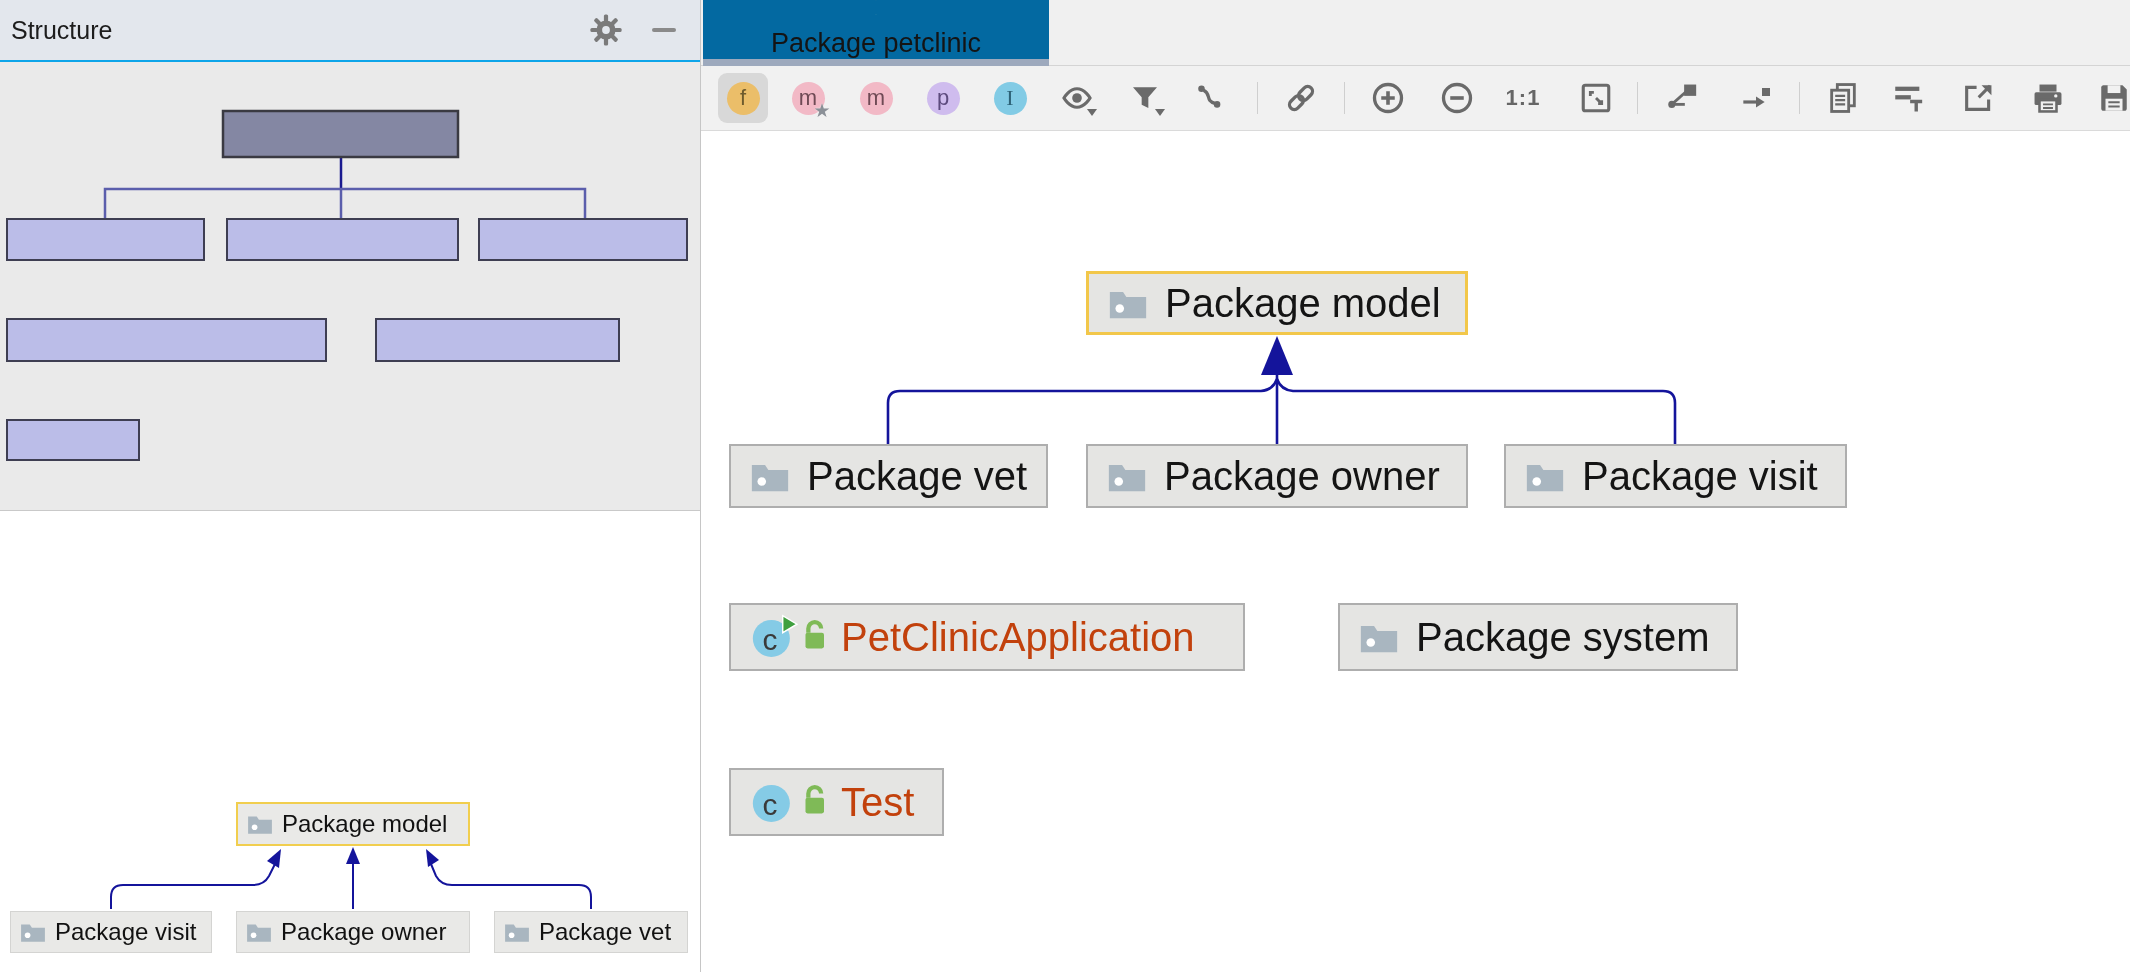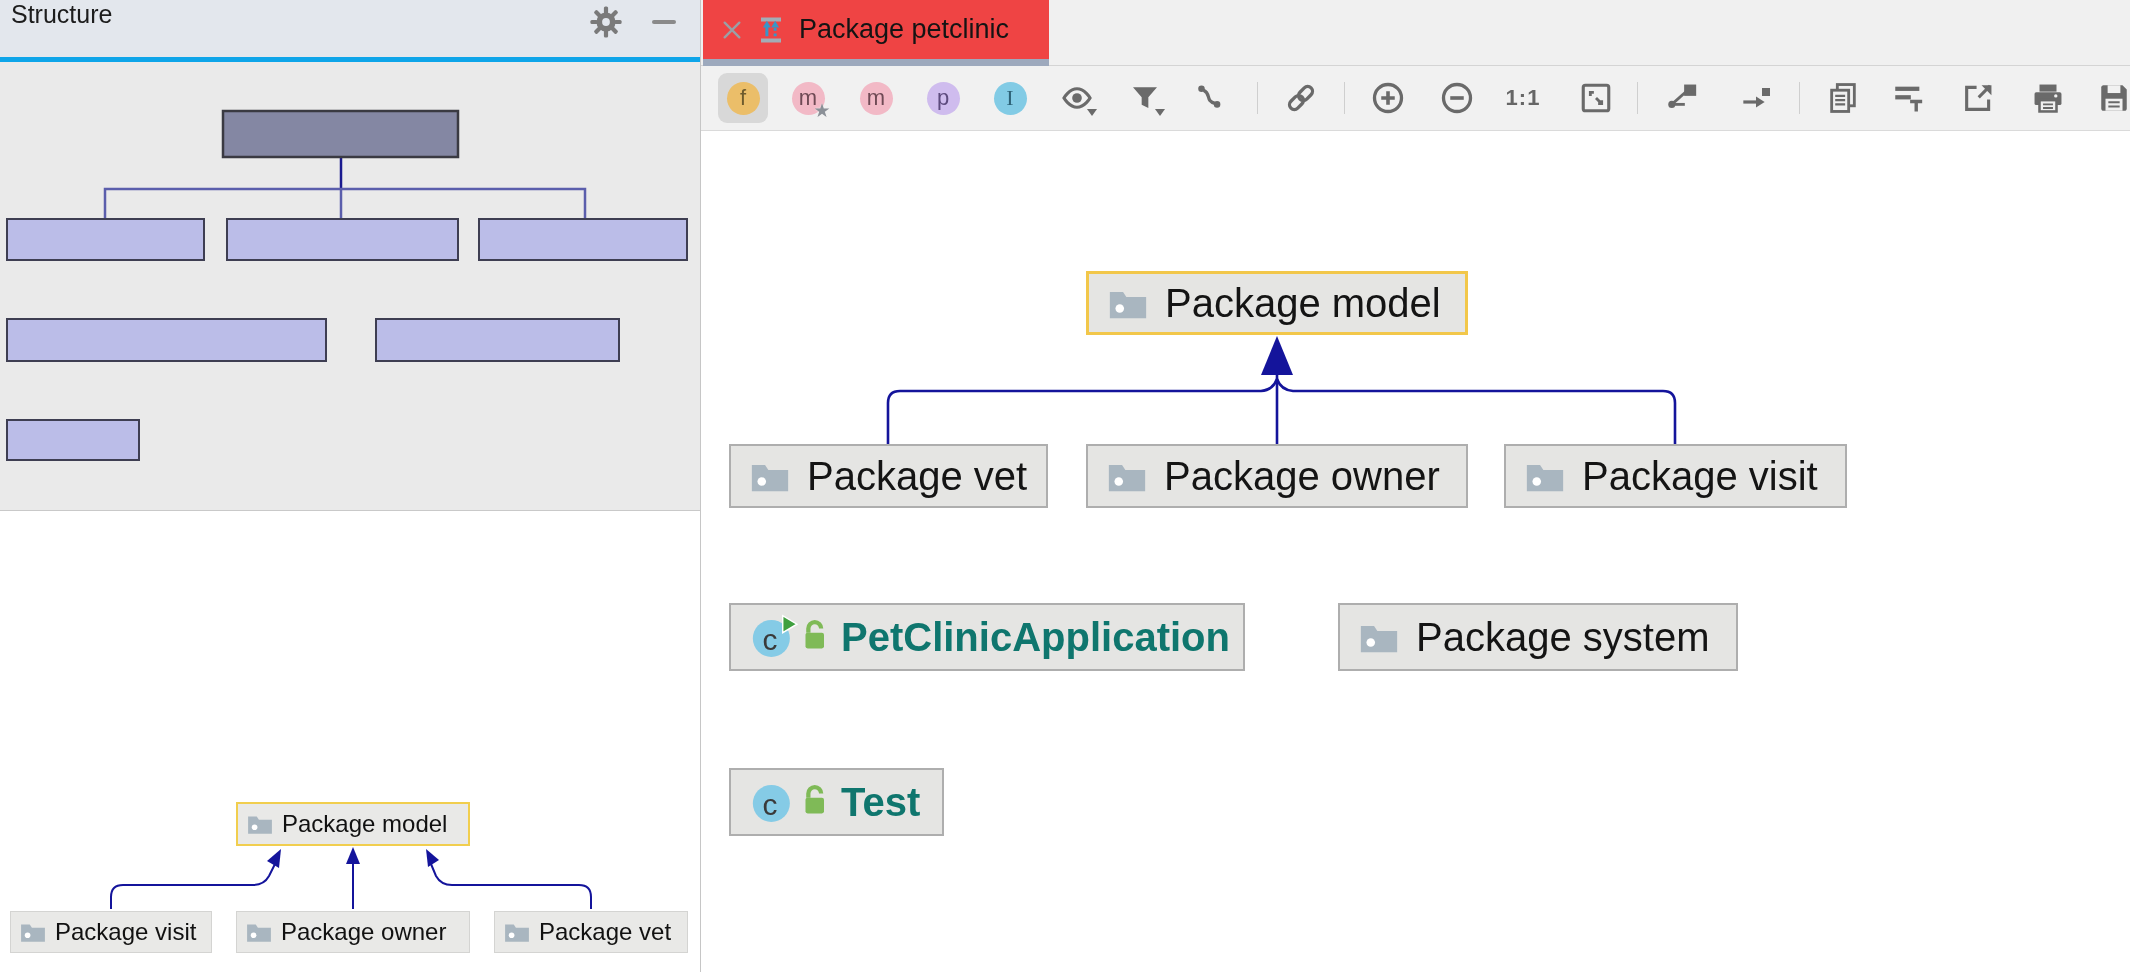--- a/index.html
+++ b/index.html
@@ -1,35 +1,35 @@
 <!DOCTYPE html>
 <html><head>
 <meta charset="utf-8">
 <style>
   html,body{margin:0;padding:0;}
   body{width:2130px;height:972px;font-family:"Liberation Sans",sans-serif;background:#fff;-webkit-font-smoothing:antialiased;}
   .app{position:relative;width:2130px;height:972px;overflow:hidden;background:#fff;}
 
   
   .structure{position:absolute;left:0;top:0;width:700px;height:972px;border-right:1px solid #C6C6C6;background:#fff;}
-  .structure-header{position:absolute;left:0;top:0;width:700px;height:62px;background:#E3E7ED;display:flex;border-bottom:5px solid #0ea5e9;box-sizing:border-box;}
+  .structure-header{position:absolute;left:0;top:0;width:700px;height:62px;background:#E3E7ED;display:flex;align-items:center;border-bottom:2px solid #0ea5e9;box-sizing:border-box;}
   .structure-title{font-size:25px;color:#1d1d1d;margin-left:11px;flex:0 0 auto;}
   .header-spacer{flex:1;}
   .hbtn{width:44px;height:44px;display:flex;align-items:center;justify-content:center;margin-right:14px;cursor:pointer;}
   .minimize-bar{width:24px;height:4px;background:#8A8A8A;border-radius:2px;}
 
   .minimap{position:absolute;left:0;top:62px;width:700px;height:448px;background:#EAEAEA;}
   .preview{position:absolute;left:0;top:510px;width:700px;height:462px;background:#FFFFFF;border-top:1px solid #C9C9C9;box-sizing:border-box;}
 
   .pnode{position:absolute;display:flex;align-items:center;gap:9px;padding-left:9px;box-sizing:border-box;background:#E9E9E7;border:1px solid #D4D4D2;font-size:24px;color:#111;white-space:nowrap;}
   .pnode.selected{border:2px solid #F1CE4E;}
 
   
   .tabbar{position:absolute;left:701px;top:0;width:1429px;height:65px;background:#F0F0F0;border-bottom:1px solid #D4D4D4;}
-  .tab-active{position:absolute;left:2px;top:0;width:346px;height:59px;background:#ef4444;display:flex;align-items:center;gap:13px;padding:0 18px;box-sizing:border-box;cursor:pointer;}
+  .tab-active{position:absolute;left:2px;top:0;width:346px;height:59px;background:#0369a1;display:flex;align-items:center;gap:13px;padding:0 18px;box-sizing:border-box;cursor:pointer;flex-direction:column;}
   .tab-underline{position:absolute;left:2px;top:59px;width:346px;height:7px;background:#9DA9BD;}
   .tab-label{font-size:27px;color:#141414;white-space:nowrap;}
 
   
   .toolbar{position:absolute;left:701px;top:66px;width:1429px;height:64px;background:#F1F1F1;border-bottom:1px solid #DADADA;box-sizing:content-box;}
   .ti{position:absolute;top:10px;width:44px;height:44px;display:flex;align-items:center;justify-content:center;cursor:pointer;}
   .ti.sel{background:#D8D8D8;border-radius:9px;width:50px;height:50px;top:7px;}
   .badge{width:33px;height:33px;border-radius:50%;display:flex;align-items:center;justify-content:center;font-size:22px;position:relative;}
   .badge .star{position:absolute;right:-6px;bottom:-7px;font-size:19px;color:#8B9097;text-shadow:0 0 2px #F1F1F1;}
   .b-f{background:#EBBE69;color:#6E5B2D;}
@@ -37,21 +37,21 @@
   .b-p{background:#CFBCEE;color:#5D4B7E;}
   .b-i{background:#82CBE5;color:#2D6277;font-family:"Liberation Serif",serif;}
   .sep{position:absolute;top:16px;width:1px;height:32px;background:#CFCFCF;}
   .ratio{font-size:22px;font-weight:bold;color:#666;letter-spacing:1px;}
   .dd{position:absolute;right:2px;bottom:4px;width:0;height:0;border-left:5px solid transparent;border-right:5px solid transparent;border-top:7px solid #6A6A6A;}
 
   
   .canvas{position:absolute;left:701px;top:131px;width:1429px;height:841px;background:#fff;}
   .node{position:absolute;display:flex;align-items:center;gap:17px;padding-left:19px;box-sizing:border-box;background:#E5E5E3;border:2px solid #AEAEAE;font-size:40px;color:#141414;white-space:nowrap;cursor:pointer;}
   .node.selected{border:3px solid #F2C74A;}
-  .node .classname{color:#0f766e;font-weight:bold;}
+  .node .classname{color:#c2410c;}
   .edges{position:absolute;left:0;top:0;pointer-events:none;}
 </style>
 </head>
 <body>
 
 <div class="app">
 
   <div class="structure">
     <div class="structure-header">
       <span class="structure-title">Structure</span>

